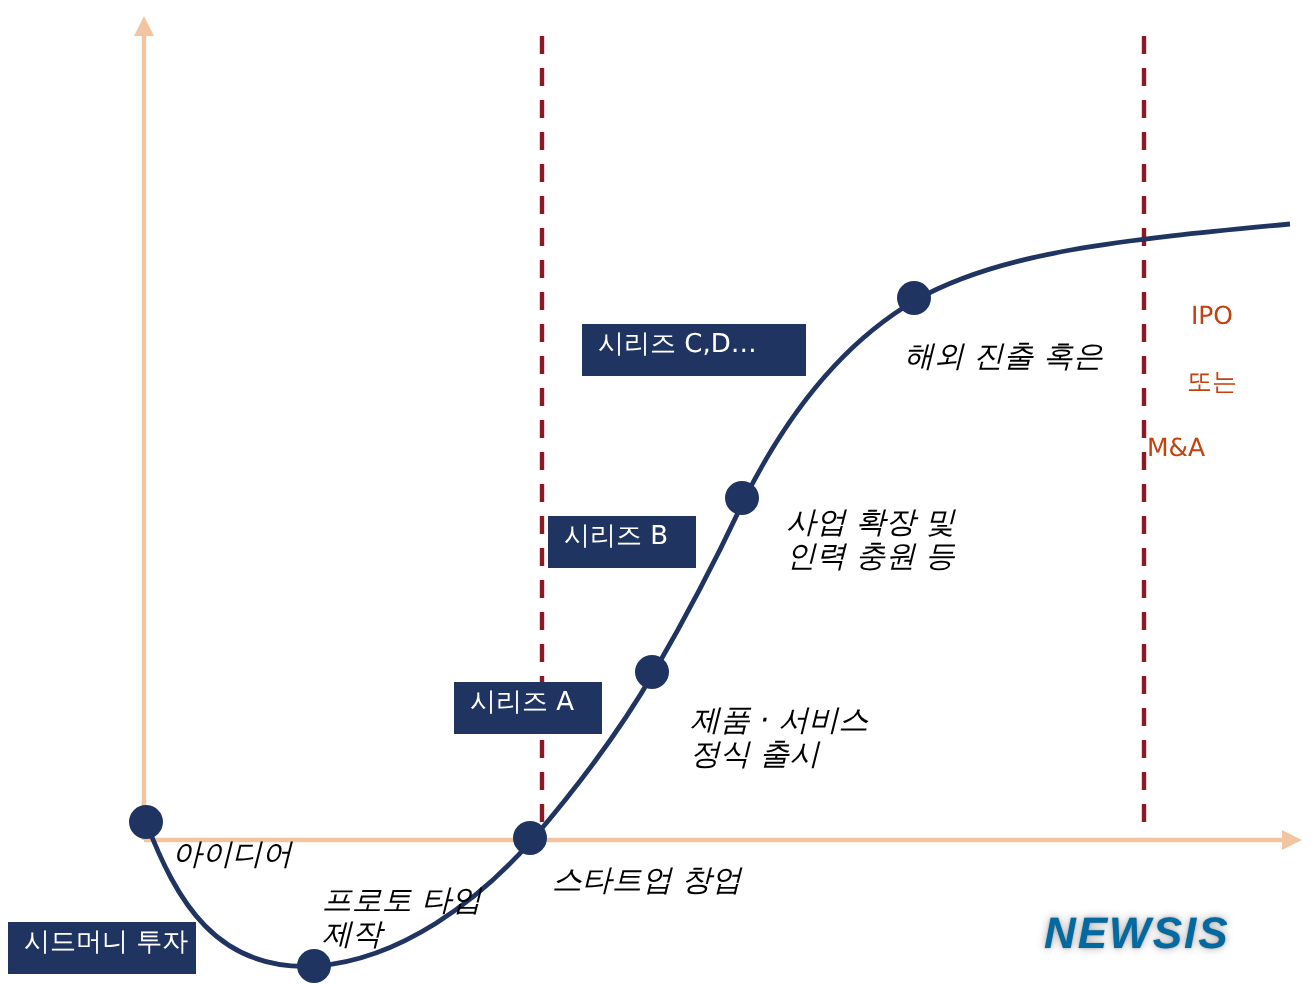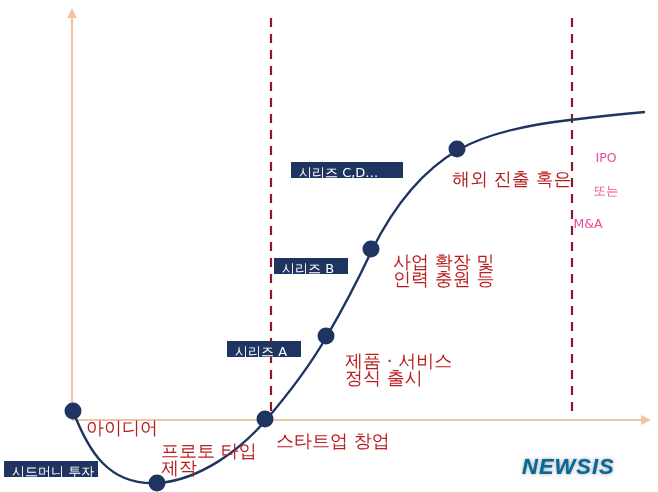--- a/index.html
+++ b/index.html
@@ -1,22 +1,22 @@
 <!DOCTYPE html>
 <html><head>
   <meta charset="utf-8">
   <style>
     html, body { margin: 0; padding: 0; background: #ffffff; }
     body { width: 658px; height: 492px; position: relative; overflow: hidden;
            font-family: "DejaVu Sans", "Liberation Sans", sans-serif; }
     svg.diagram { position: absolute; left: 0; top: 0; }
-    .stage-label { position: absolute; color: #b91c1c; font-size: 18px; line-height: 17px; white-space: nowrap; }
+    .stage-label { position: absolute; color: #000000; font-size: 15px; line-height: 17px; white-space: nowrap; font-style: italic; }
     .round-box { position: absolute; background: #1f3461; color: #ffffff; font-size: 13px;
-                 height: 16px; line-height: 22px; padding: 0 8px; box-sizing: border-box; white-space: nowrap; }
-    .exit-text { position: absolute; color: #ec4899; font-size: 12.5px; text-align: center; width: 40px; }
+                 height: 26px; line-height: 22px; padding: 0 8px; box-sizing: border-box; white-space: nowrap; }
+    .exit-text { position: absolute; color: #c2410c; font-size: 12.5px; text-align: center; width: 40px; }
     .watermark { position: absolute; left: 522px; top: 454px; font-family: "Liberation Sans", sans-serif;
                  font-weight: bold; font-style: italic; font-size: 22px; color: #0369a1; letter-spacing: 1px;
                  text-shadow: 0 0 4px rgba(0,0,0,0.35), 0 0 1px rgba(0,0,0,0.3); }
   </style>
 </head>
 <body>
 
 <svg class="diagram" width="658" height="492" viewBox="0 0 658 492">
 
   <g>

